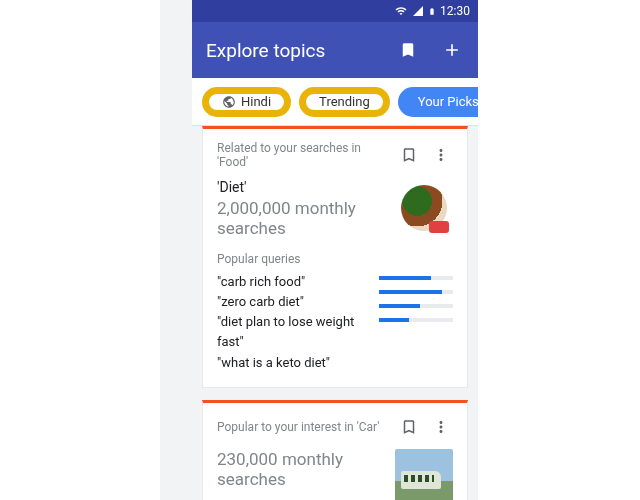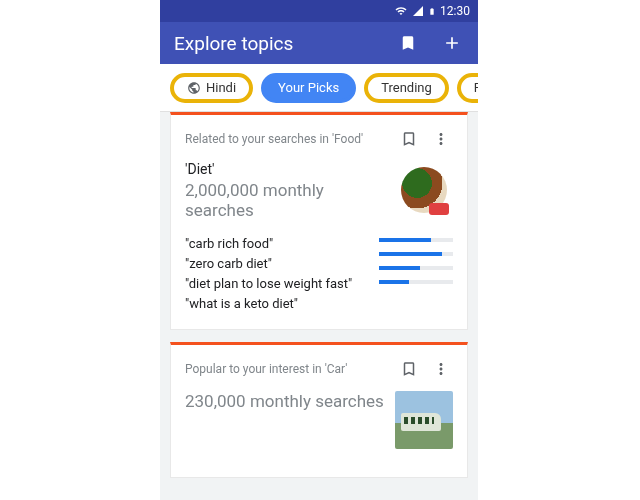--- a/index.html
+++ b/index.html
@@ -1,25 +1,25 @@
 <!DOCTYPE html>
 <html><head>
 <meta charset="utf-8">
 <style>
   * { box-sizing: border-box; margin: 0; padding: 0; font-family: Roboto, Arial, sans-serif; }
   body { background: #fff; display: flex; justify-content: center; }
   .frame { width: 640px; height: 500px; background: #fff; position: relative; overflow: hidden; }
-  .phone { position: absolute; left: 160px; top: 0; width: 318px; height: 500px; background: #f1f3f4; overflow: hidden; }
+  .phone { position: absolute; left: 160px; top: 0; width: 318px; height: 500px; background: #f1f3f4; overflow: hidden; padding-left: 32px; }
   .statusbar { height: 22px; background: #303f9f; color: #fff; display: flex; align-items: center; justify-content: flex-end; padding: 0 8px; gap: 4px; font-size: 12px; }
   .statusbar svg { fill: #fff; }
-  .appbar { height: 42px; background: #3f51b5; color: #fff; display: flex; align-items: center; padding: 0 14px; gap: 12px; }
+  .appbar { height: 56px; background: #3f51b5; color: #fff; display: flex; align-items: center; padding: 0 14px; gap: 12px; }
   .appbar-title { flex: 1; font-size: 19px; font-weight: 400; }
   .appbar svg { fill: #fff; }
   .chips { background: #fff; height: 48px; display: flex; align-items: center; padding: 0 10px; gap: 8px; overflow: hidden; border-bottom: 1px solid #e0e0e0; }
-  .chip { height: 30px; border: 4px solid #eab308; border-radius: 15px; padding: 0 13px; display: flex; align-items: center; font-size: 13px; color: #333; background: #fff; white-space: nowrap; gap: 5px; }
+  .chip { height: 30px; border: 7px solid #eab308; border-radius: 15px; padding: 0 13px; display: flex; align-items: center; font-size: 13px; color: #333; background: #fff; white-space: nowrap; gap: 5px; }
   .chip.active { background: #4285f4; color: #fff; border-color: #4285f4; }
   .chip svg { width: 14px; height: 14px; }
   .subtitle { text-align: center; font-size: 13px; color: #5f6368; padding: 12px 0 10px; }
   .cards { padding: 0 10px; }
   .card { background: #fff; border-top: 3px solid #f4511e; border-left: 1px solid #e8e8e8; border-right: 1px solid #e8e8e8; border-bottom: 1px solid #e8e8e8; margin-bottom: 12px; padding: 12px 14px 14px; }
   .card-header { display: flex; align-items: center; margin-bottom: 10px; }
   .card-related { flex: 1; font-size: 12px; color: #80868b; }
   .card-header svg { fill: #5f6368; }
   .card-body { display: flex; gap: 10px; margin-bottom: 14px; }
   .card-body-left { flex: 1; }
@@ -73,25 +73,25 @@
       </div>
     </div>
 
     <div class="chips">
       <div class="chip">
         <svg viewBox="0 0 24 24" fill="#5f6368">
             <path d="M12 2C6.48 2 2 6.48 2 12s4.48 10 10 10 10-4.48 10-10S17.52 2 12 2zm-1 17.93c-3.95-.49-7-3.85-7-7.93 0-.62.08-1.21.21-1.79L9 15v1c0 1.1.9 2 2 2v1.93zm6.9-2.54c-.26-.81-1-1.39-1.9-1.39h-1v-3c0-.55-.45-1-1-1H8v-2h2c.55 0 1-.45 1-1V7h2c1.1 0 2-.9 2-2v-.41c2.93 1.19 5 4.06 5 7.41 0 2.08-.8 3.97-2.1 5.39z"></path>
           </svg>
         <span>Hindi</span>
       </div>
+      <div class="chip">
+        <span>Trending</span>
+      </div>
       <div class="chip active">
         <span>Your Picks</span>
-      </div>
-      <div class="chip">
-        <span>Trending</span>
       </div>
       <div class="chip">
         <span>For You</span>
       </div>
     </div>
 
 
     <div class="cards">
 
       <div class="card">
@@ -108,20 +108,21 @@
               </svg>
           </div>
         </div>
         <div class="card-body">
           <div class="card-body-left">
             <div class="topic-title">'Diet'</div>
             <div class="topic-sub">2,000,000 monthly searches</div>
           </div>
           <div class="thumb food"></div>
         </div>
+        <div class="popular-label">Popular queries</div>
         <div class="queries">
           <div class="query-list">
             <div>"carb rich food"</div>
             <div>"zero carb diet"</div>
             <div>"diet plan to lose weight fast"</div>
             <div>"what is a keto diet"</div>
           </div>
           <div class="bars">
             <div class="bar-track">
                 <div class="bar-fill" style="width:70%"></div>

